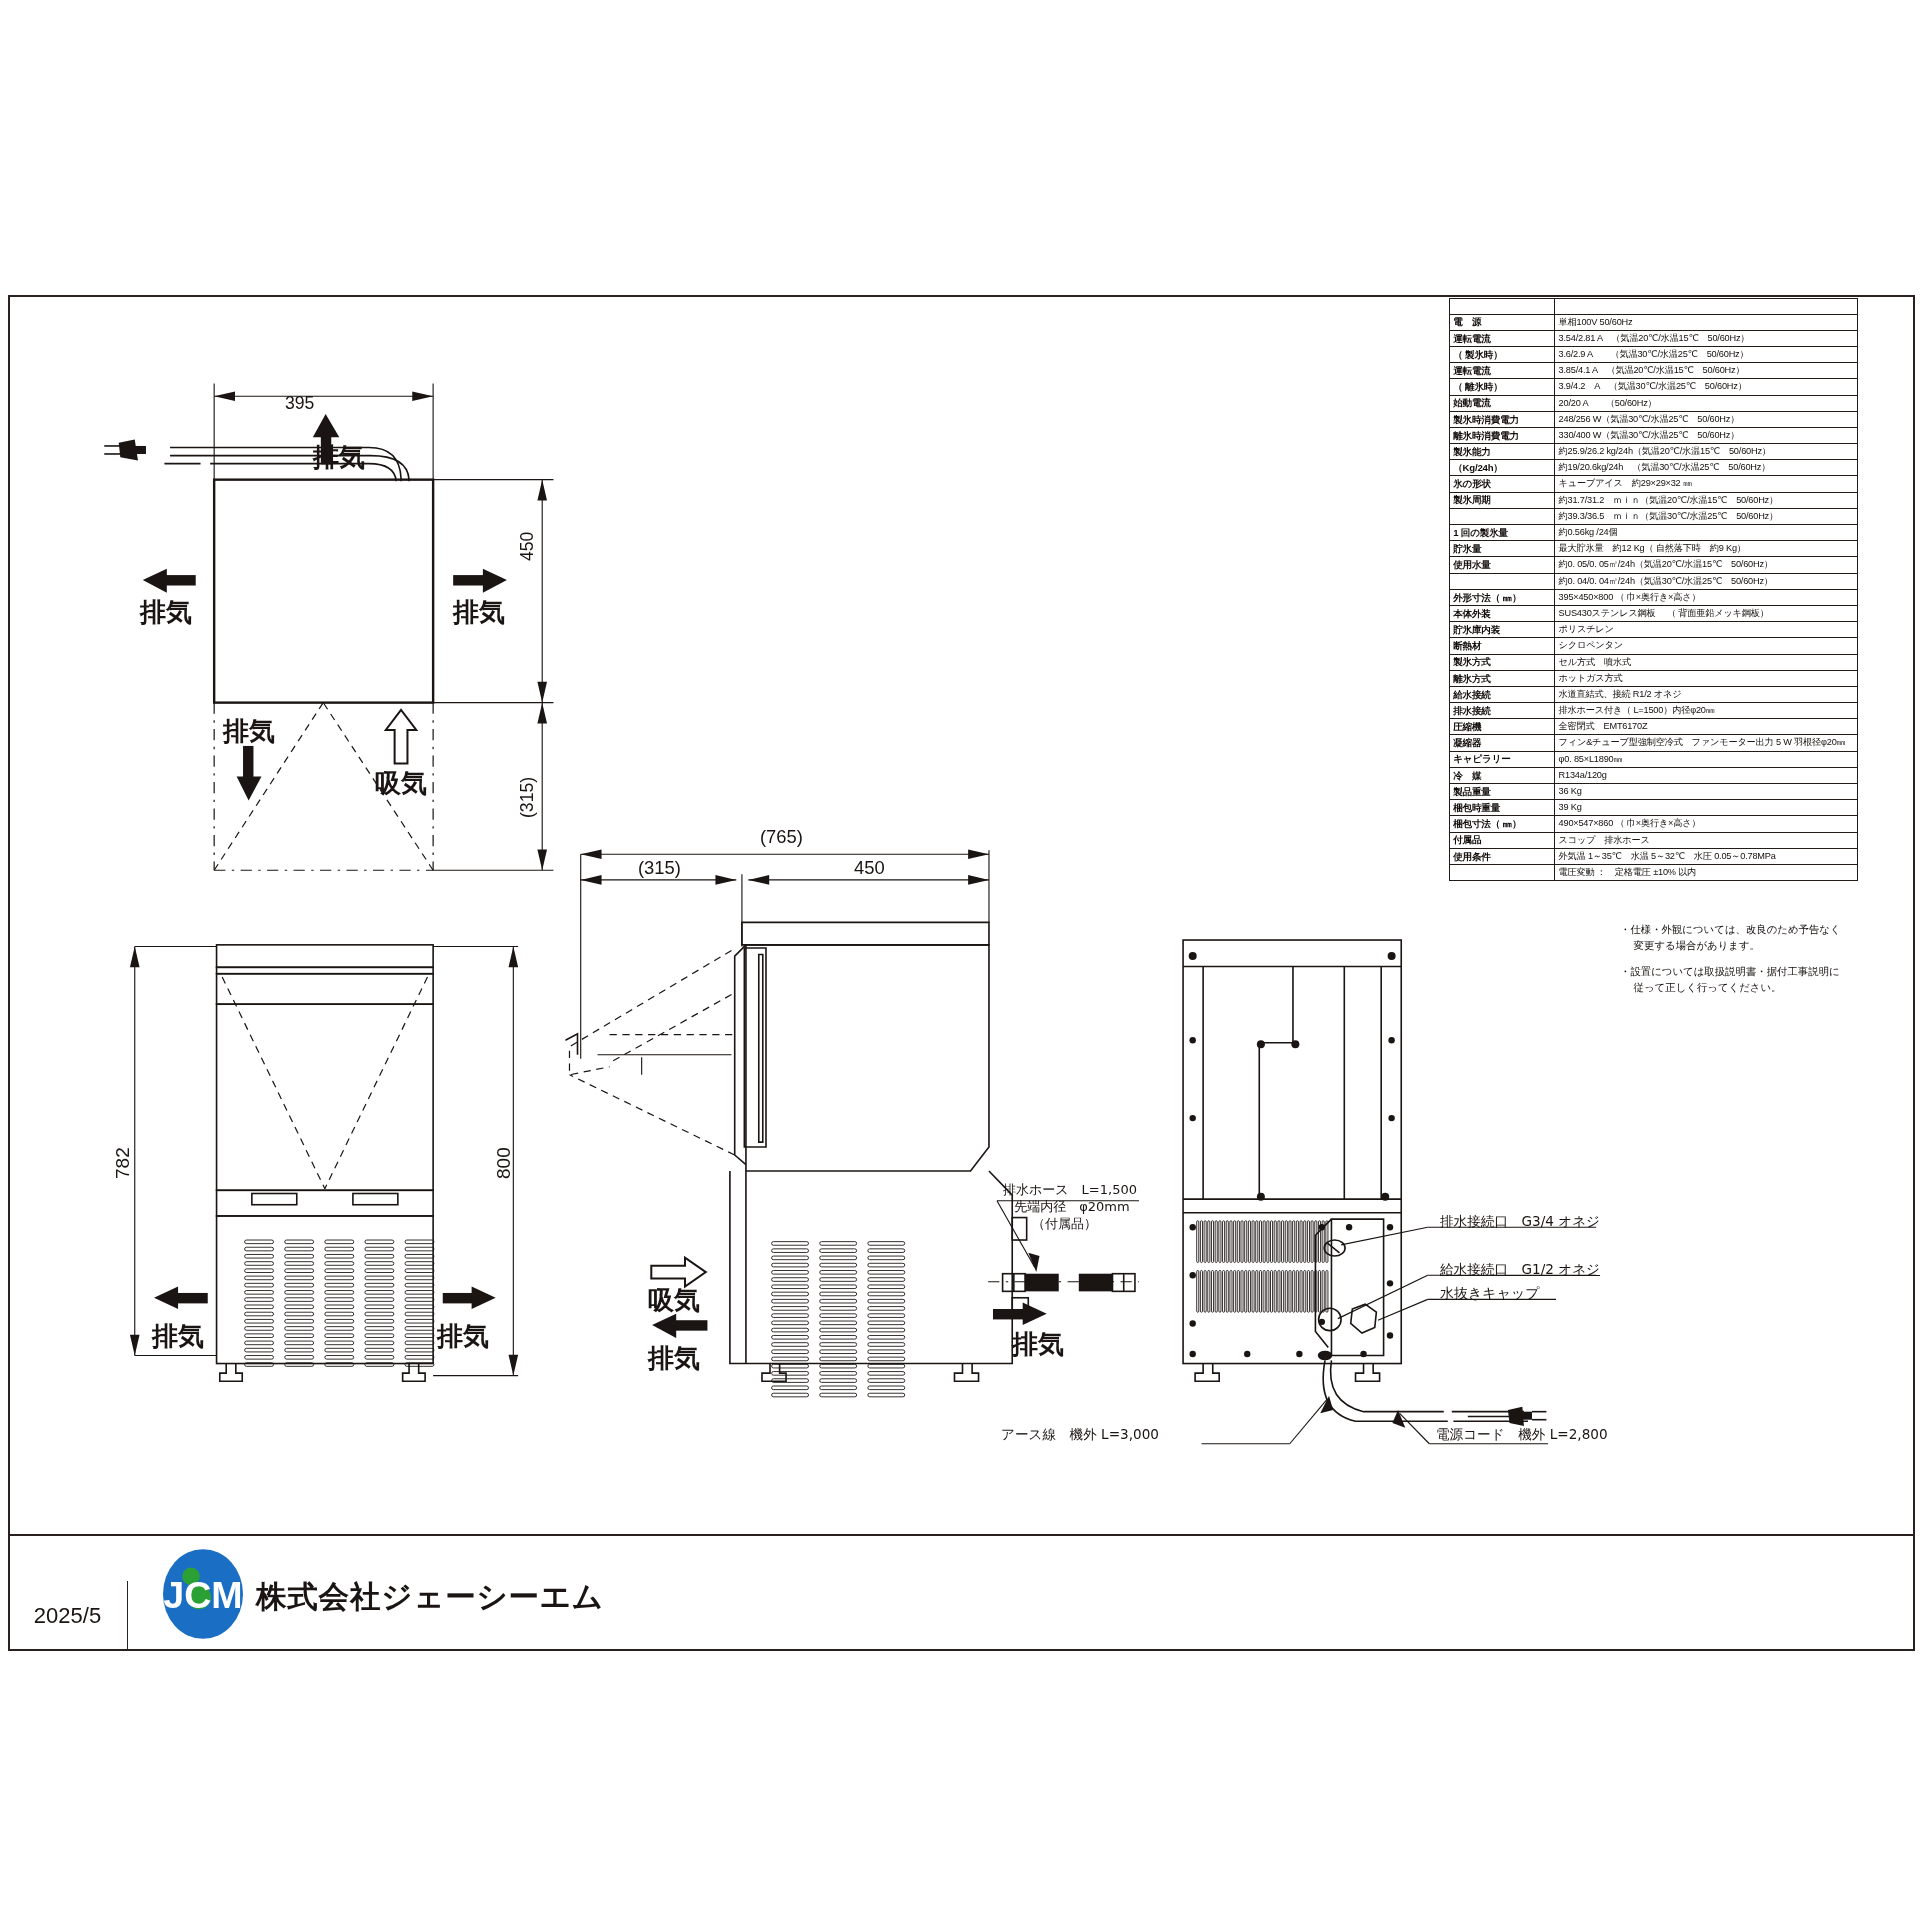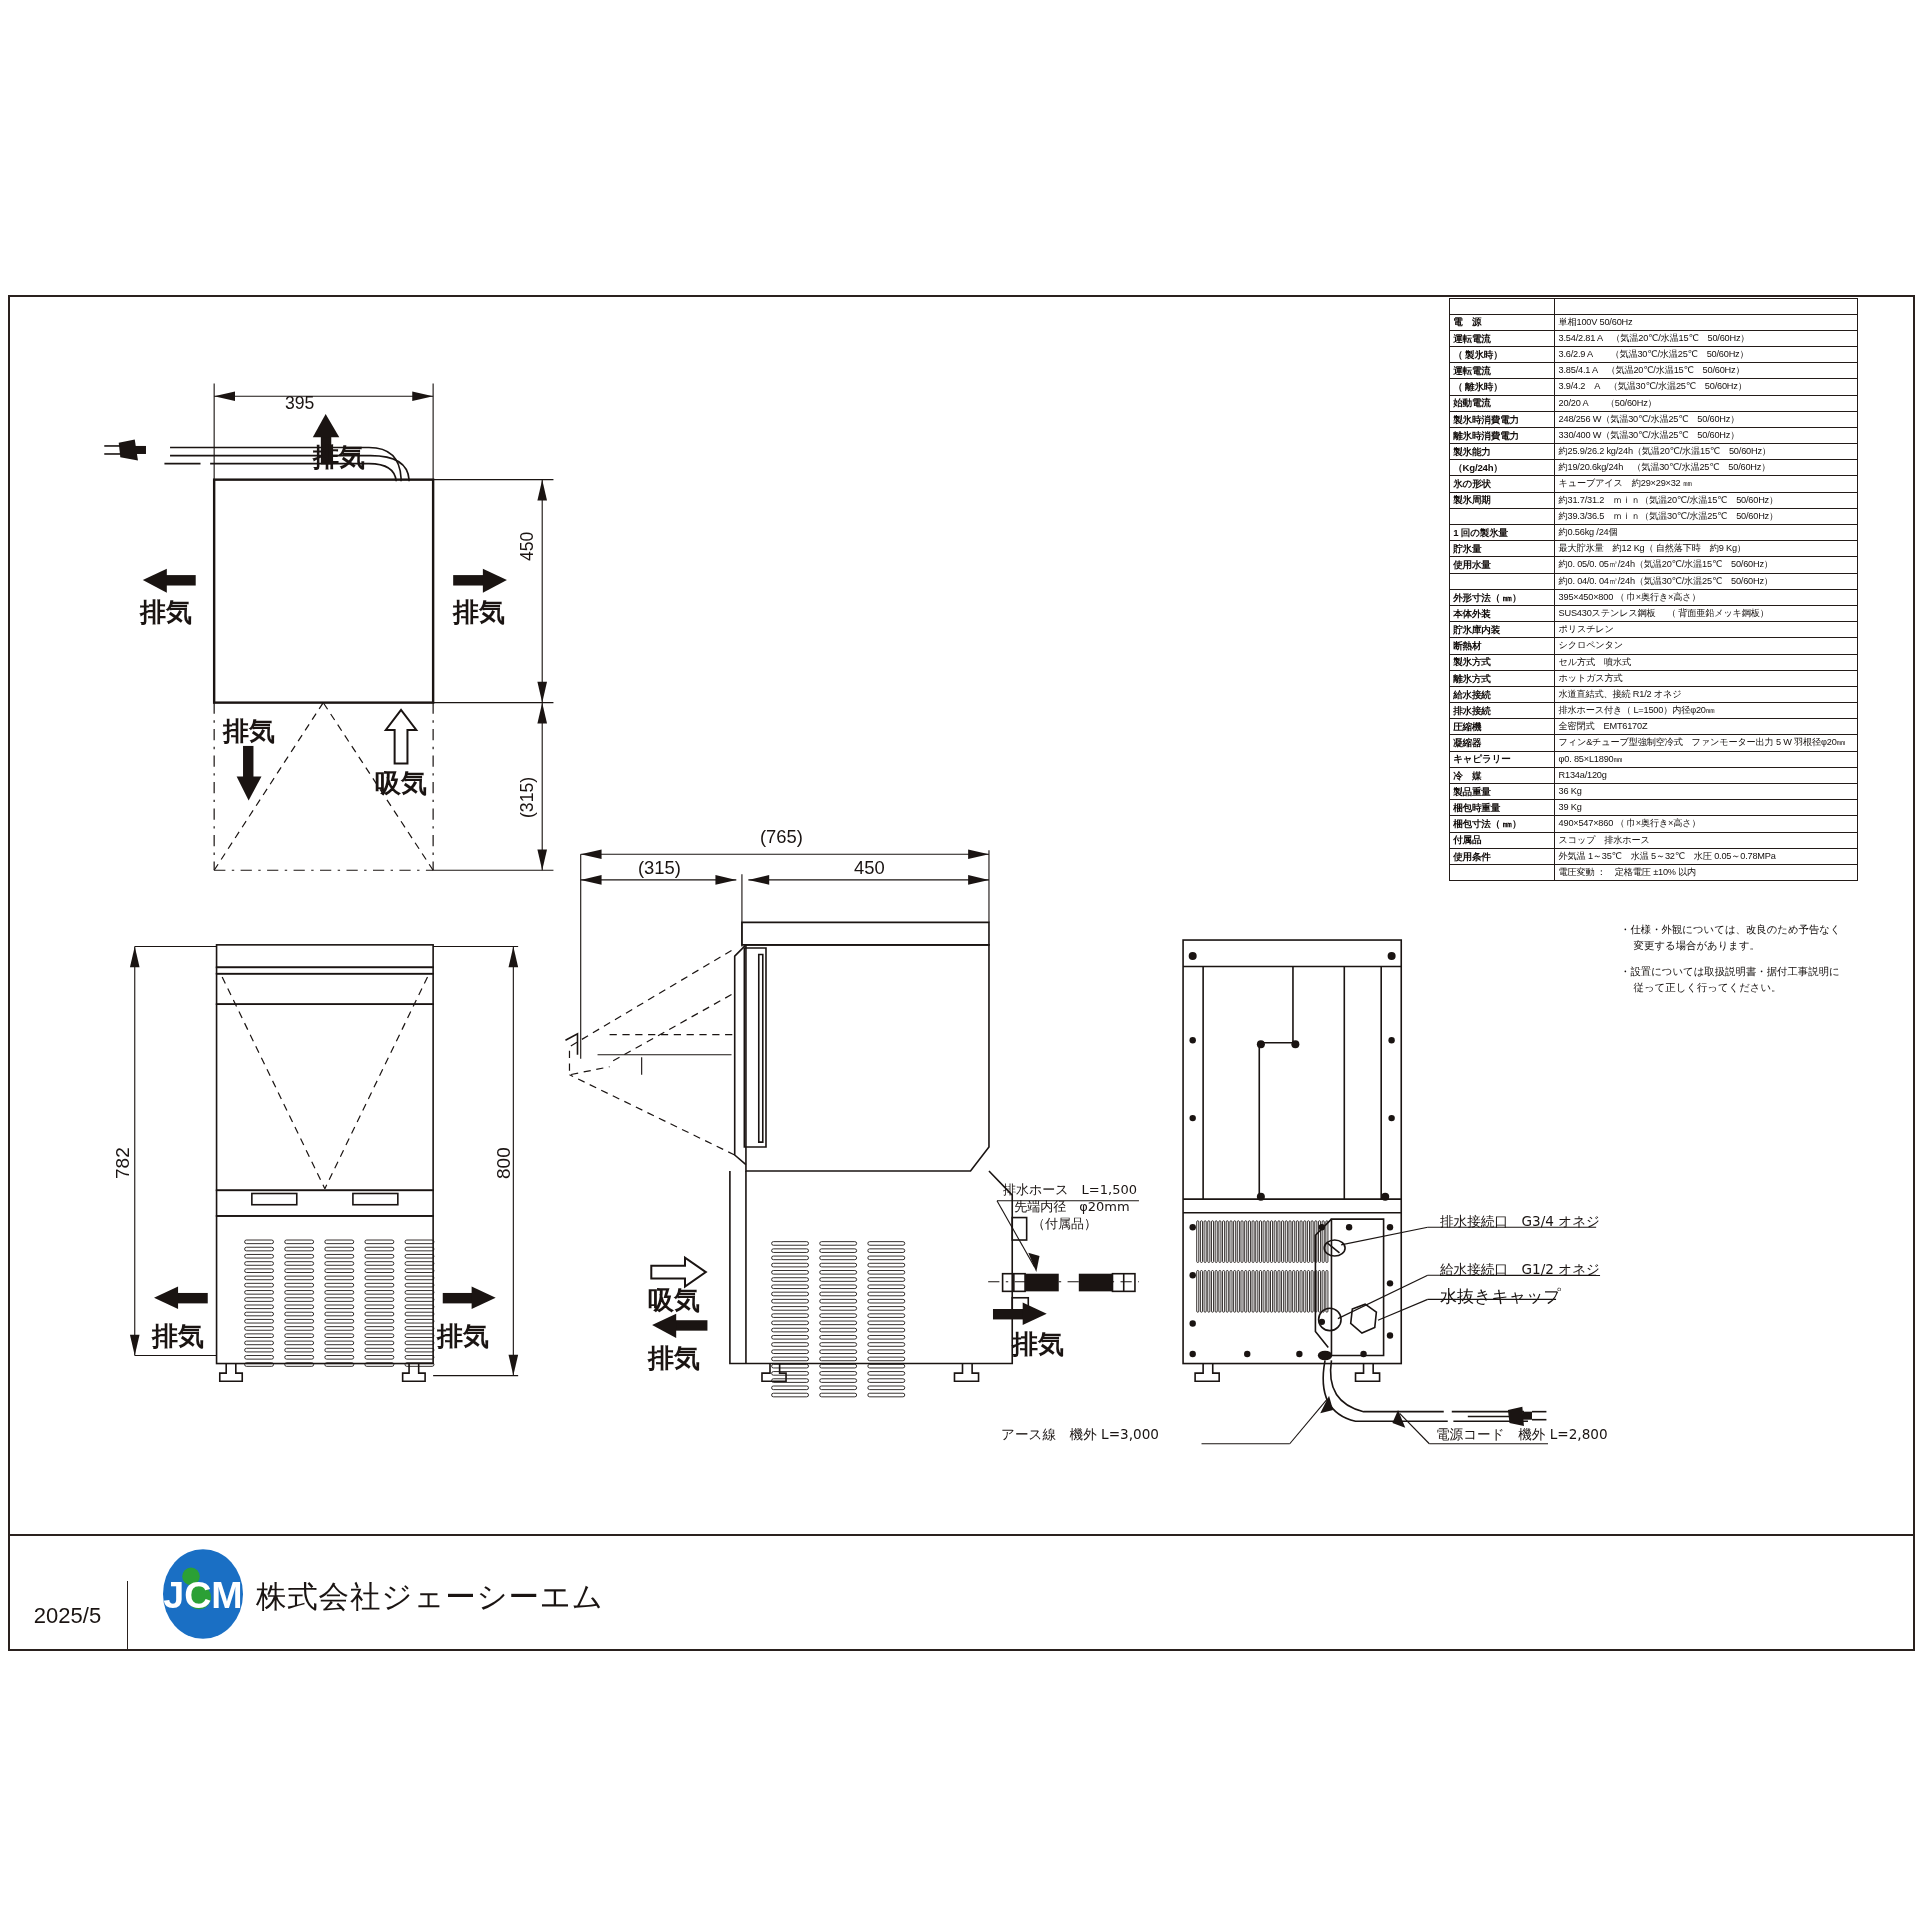--- a/index.html
+++ b/index.html
@@ -34,21 +34,21 @@
   .tb-row{flex:1;display:flex;align-items:center;}
   .tb-row:first-child{border-bottom:1.6px solid #2a211e;}
   .tb-lbl{width:104px;font-size:17px;font-weight:bold;text-align:center;letter-spacing:4px;
           border-right:1.6px solid #2a211e;align-self:stretch;display:flex;align-items:center;
           justify-content:center;}
   .tb-val{flex:1;font-size:17.6px;padding-left:17.6px;letter-spacing:0.8px;}
   .tb-date{width:119px;border-right:1.6px solid #2a211e;display:flex;align-items:center;
            justify-content:center;font-size:22px;margin-top:45px;}
   .tb-logo{flex:1;display:flex;align-items:center;padding-left:27px;gap:5px;}
   .logo-mark{width:96px;height:96px;flex:0 0 auto;}
-  .logo-name{font-size:30.5px;font-weight:normal;letter-spacing:0.8px;white-space:nowrap;margin-top:8px;}
+  .logo-name{font-size:30.5px;font-weight:bold;letter-spacing:0.8px;white-space:nowrap;margin-top:8px;}
 
   
   svg.dwg{position:absolute;left:0;top:0;width:1925px;height:1925px;overflow:visible;}
   .ln{stroke:#1a1412;fill:none;}
   .th1{stroke-width:2;}
   .th2{stroke-width:3;}
   .thin{stroke-width:1.4;}
   .dash{stroke-dasharray:14 8 3 8;stroke-width:1.5;}
   .dash2{stroke-dasharray:9 7;stroke-width:1.5;}
   .fillblk{fill:#1a1412;stroke:none;}
@@ -585,21 +585,21 @@
   <div style="position:absolute;left:1012px;top:1327px;font-size:26px;font-weight:bold;font-family:'DejaVu Sans',sans-serif;">排気</div>
 
   <div style="position:absolute;left:1003px;top:1181px;font-size:13px;line-height:1.32;font-family:'DejaVu Sans',sans-serif;white-space:nowrap;">
     <div>排水ホース　L=1,500</div>
     <div style="padding-left:11.2px">先端内径　φ20mm</div>
     <div style="padding-left:29px">（付属品）</div>
   </div>
 
   <div style="position:absolute;left:1440px;top:1213px;font-size:13.6px;font-family:'DejaVu Sans',sans-serif;white-space:nowrap;">排水接続口　G3/4 オネジ</div>
   <div style="position:absolute;left:1440px;top:1261px;font-size:13.6px;font-family:'DejaVu Sans',sans-serif;white-space:nowrap;text-decoration:underline;">給水接続口　G1/2 オネジ</div>
-  <div style="position:absolute;left:1440px;top:1285px;font-size:17px;font-family:'DejaVu Sans',sans-serif;white-space:nowrap;">水抜きキャップ</div>
+  <div style="position:absolute;left:1440px;top:1285px;font-size:14px;font-family:'DejaVu Sans',sans-serif;white-space:nowrap;">水抜きキャップ</div>
   <div style="position:absolute;left:1001px;top:1426px;font-size:13.6px;font-family:'DejaVu Sans',sans-serif;white-space:nowrap;">アース線　機外 L=3,000</div>
   <div style="position:absolute;left:1436px;top:1426px;font-size:13.6px;font-family:'DejaVu Sans',sans-serif;white-space:nowrap;">電源コード　機外 L=2,800</div>
 
   <table class="spec">
     <tbody id="spec-body">
         <tr class="blank">
           <td class="k"></td>
           <td class="v"></td>
         </tr>
         <tr>

